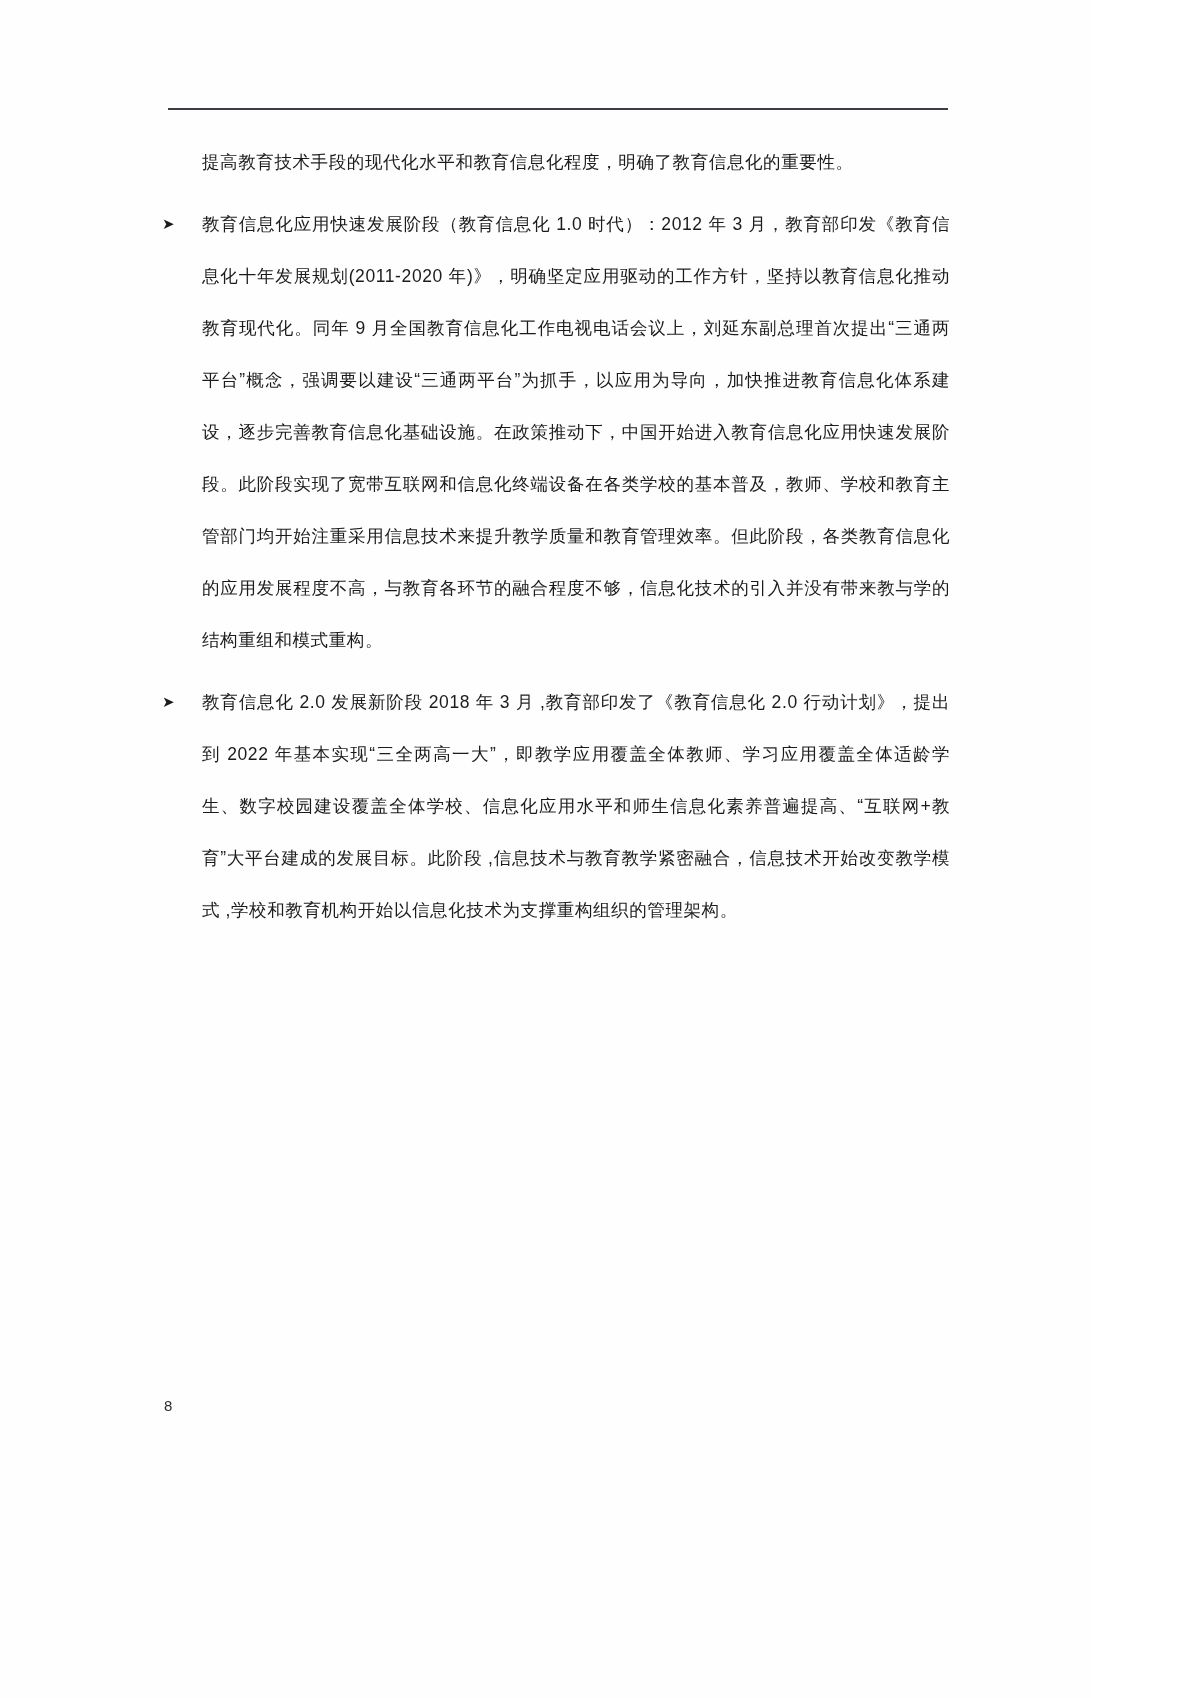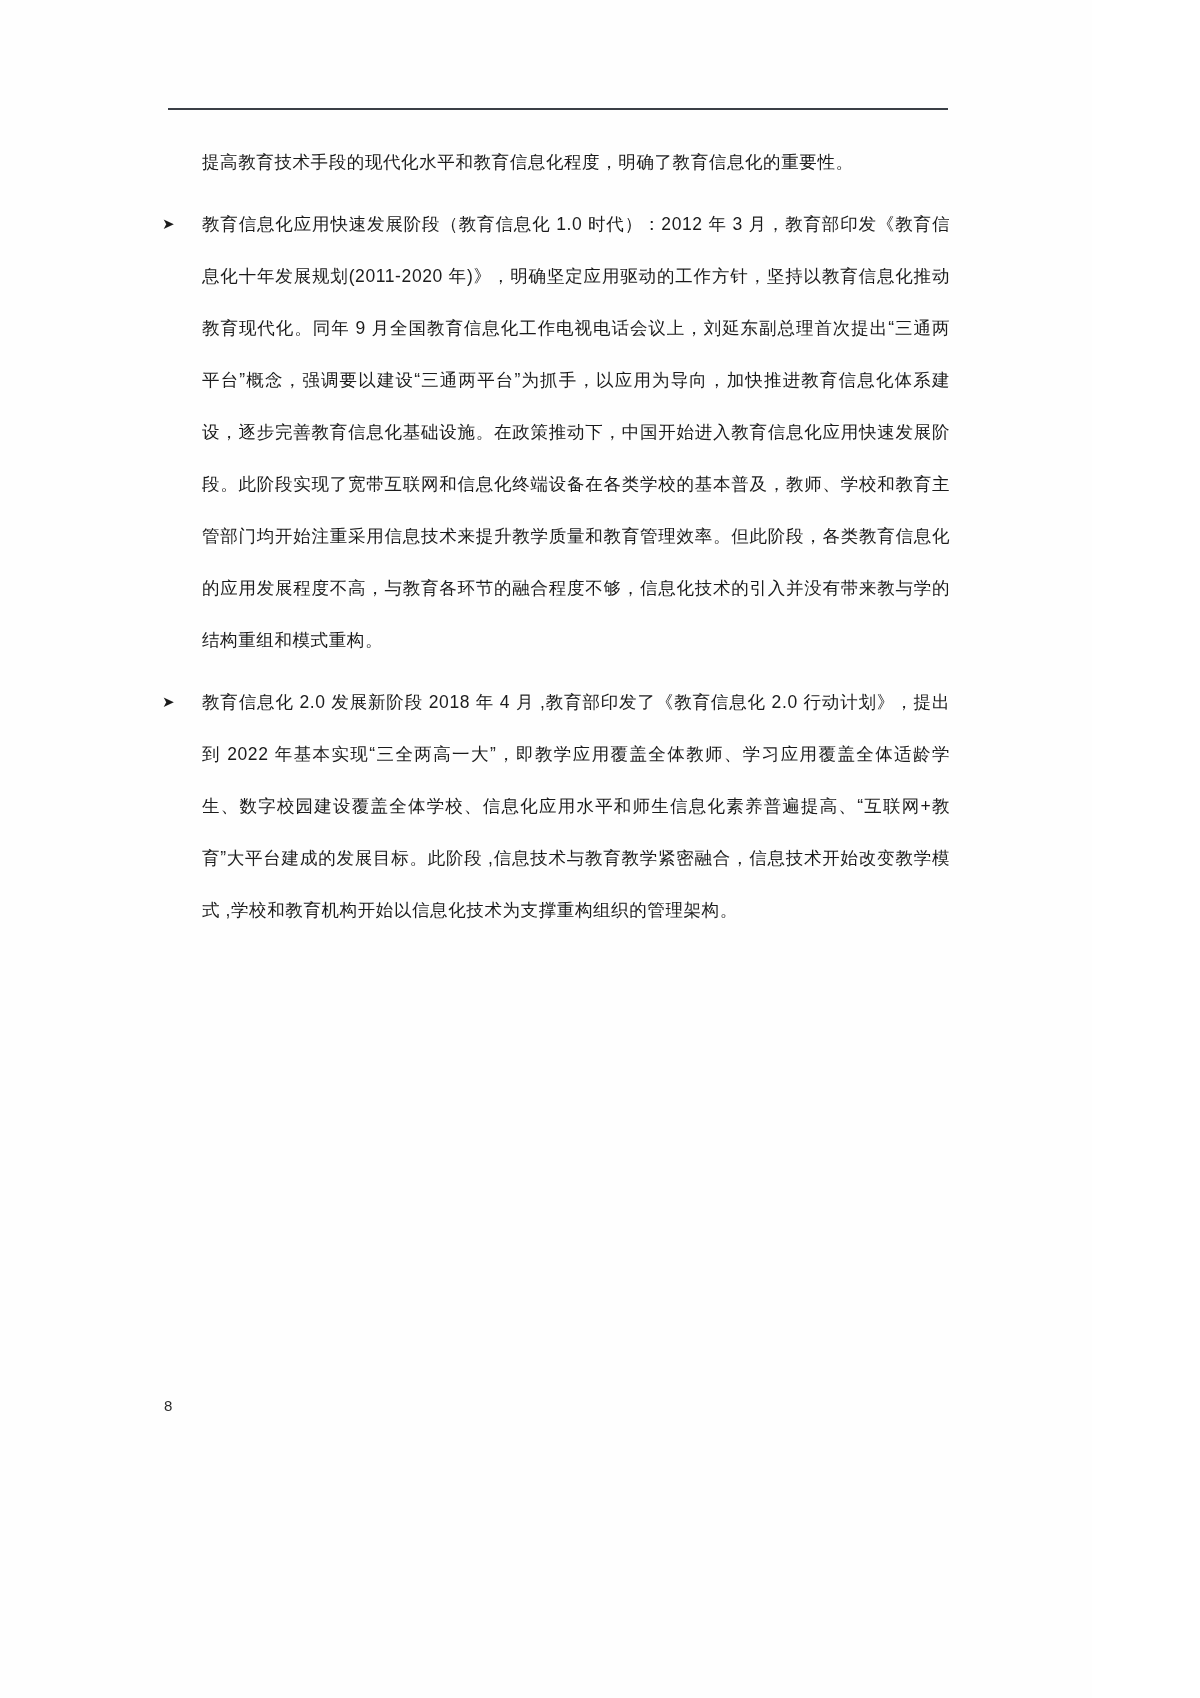--- a/index.html
+++ b/index.html
@@ -89,20 +89,20 @@
       <span class="para-text">提高教育技术手段的现代化水平和教育信息化程度，明确了教育信息化的重要性。</span>
     </p>
 
     <p class="para bulleted">
       <span class="bullet-mark">➤</span>
       <span class="para-text">教育信息化应用快速发展阶段（教育信息化 1.0 时代）：2012 年 3 月，教育部印发《教育信息化十年发展规划(2011-2020 年)》，明确坚定应用驱动的工作方针，坚持以教育信息化推动教育现代化。同年 9 月全国教育信息化工作电视电话会议上，刘延东副总理首次提出“三通两平台”概念，强调要以建设“三通两平台”为抓手，以应用为导向，加快推进教育信息化体系建设，逐步完善教育信息化基础设施。在政策推动下，中国开始进入教育信息化应用快速发展阶段。此阶段实现了宽带互联网和信息化终端设备在各类学校的基本普及，教师、学校和教育主管部门均开始注重采用信息技术来提升教学质量和教育管理效率。但此阶段，各类教育信息化的应用发展程度不高，与教育各环节的融合程度不够，信息化技术的引入并没有带来教与学的结构重组和模式重构。</span>
     </p>
 
     <p class="para bulleted">
       <span class="bullet-mark">➤</span>
-      <span class="para-text">教育信息化 2.0 发展新阶段 2018 年 4 月 ,教育部印发了《教育信息化 2.0 行动计划》，提出到 2022 年基本实现“三全两高一大”，即教学应用覆盖全体教师、学习应用覆盖全体适龄学生、数字校园建设覆盖全体学校、信息化应用水平和师生信息化素养普遍提高、“互联网+教育”大平台建成的发展目标。此阶段 ,信息技术与教育教学紧密融合，信息技术开始改变教学模式 ,学校和教育机构开始以信息化技术为支撑重构组织的管理架构。</span>
+      <span class="para-text">教育信息化 2.0 发展新阶段 2018 年 3 月 ,教育部印发了《教育信息化 2.0 行动计划》，提出到 2022 年基本实现“三全两高一大”，即教学应用覆盖全体教师、学习应用覆盖全体适龄学生、数字校园建设覆盖全体学校、信息化应用水平和师生信息化素养普遍提高、“互联网+教育”大平台建成的发展目标。此阶段 ,信息技术与教育教学紧密融合，信息技术开始改变教学模式 ,学校和教育机构开始以信息化技术为支撑重构组织的管理架构。</span>
     </p>
 
   </div>
 
   <div class="page-number">8</div>
 
 </div>
 
 </body></html>

